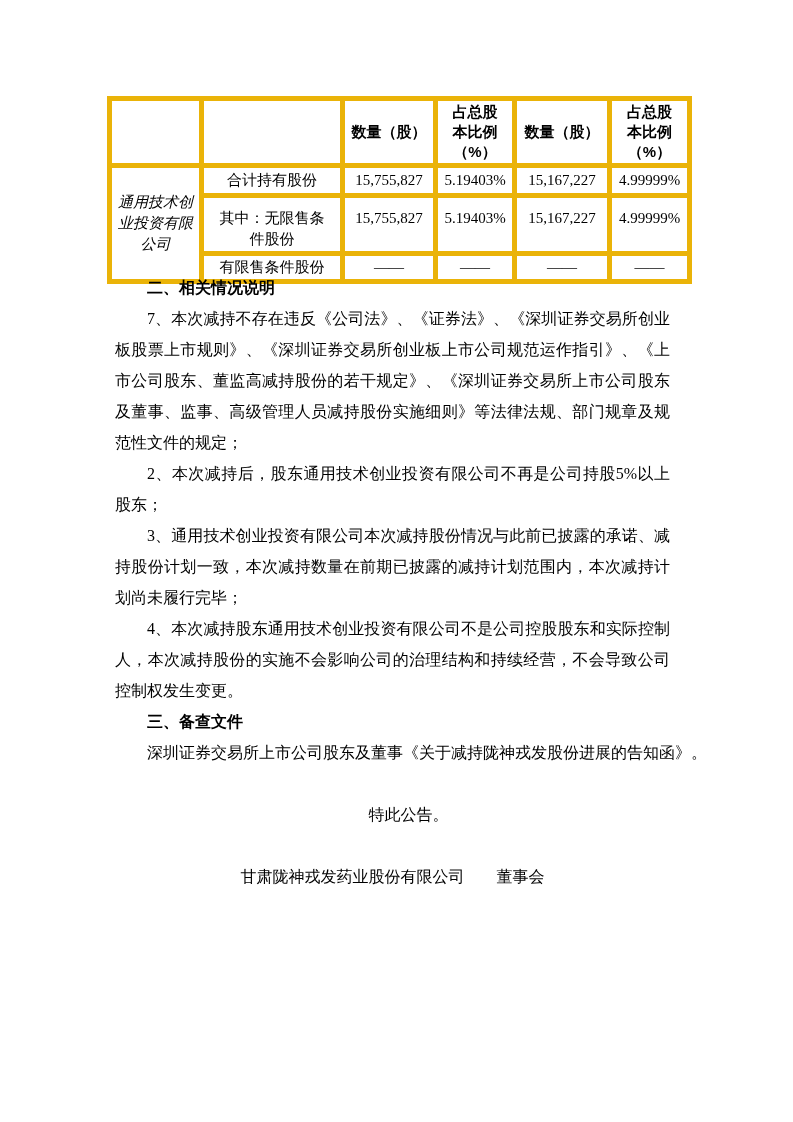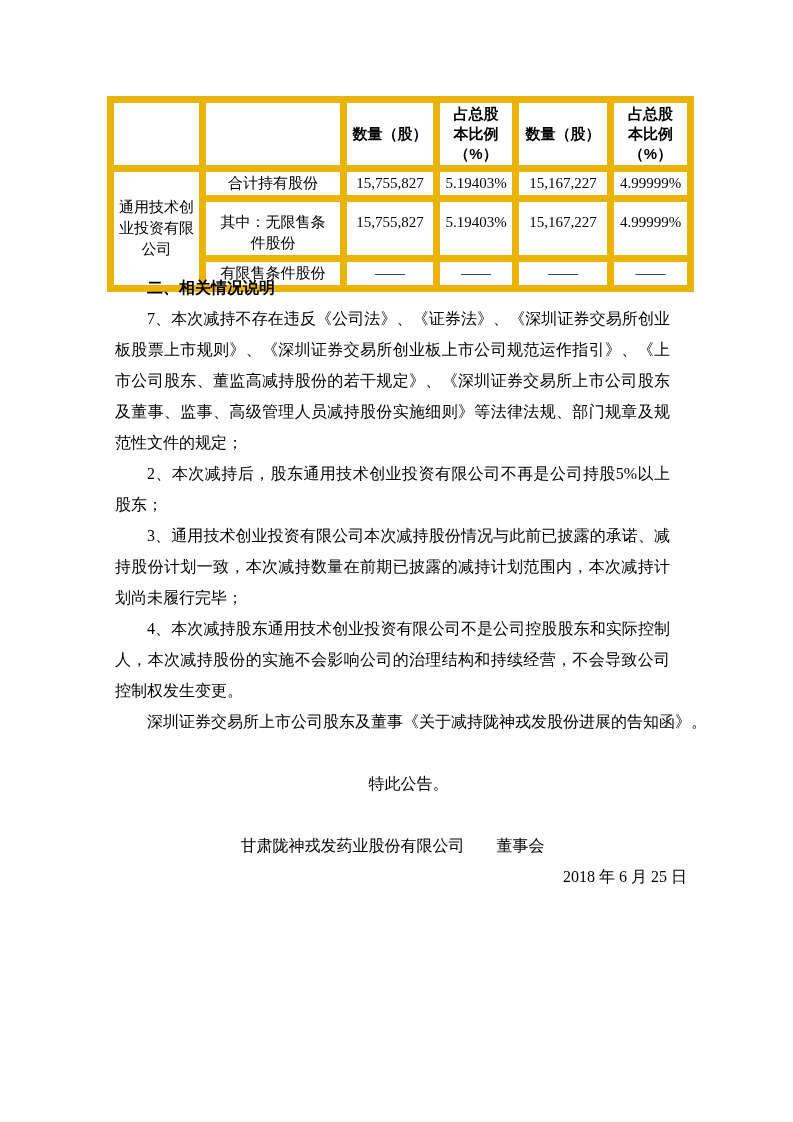--- a/index.html
+++ b/index.html
@@ -21,37 +21,37 @@
   table.holdings {
     position: absolute;
     left: 107px; top: 96px;
     width: 580px;
     border-collapse: collapse;
     table-layout: fixed;
     font-size: 15px;
     border: 2px solid #3a3a3a;
   }
   table.holdings td {
-    border: 7px solid #eab308;
+    border: 5px solid #eab308;
     text-align: center;
     vertical-align: middle;
     white-space: pre-line;
     padding: 1px 5px;
     line-height: 21px;
   }
   table.holdings td.hdr {
     font-family: "Liberation Sans", "DejaVu Sans", sans-serif;
     font-weight: bold;
     line-height: 20px;
   }
   tr.row-sub td.cell-top {
     vertical-align: top;
     padding-top: 10px;
   }
-  td.company-cell { line-height: 20px; }
+  td.company-cell { line-height: 20px; font-style: italic; }
 
   
   .content {
     position: absolute;
     left: 115px; top: 272px;
     width: 555px;
     font-size: 16px;
     line-height: 31px;
     text-align: justify;
   }
@@ -121,19 +121,19 @@
     </tr>
   </tbody>
     </table>
 
   <div class="content">
     <div class="heading">二、相关情况说明</div>
     <div class="para">7、本次减持不存在违反《公司法》、《证券法》、《深圳证券交易所创业板股票上市规则》、《深圳证券交易所创业板上市公司规范运作指引》、《上市公司股东、董监高减持股份的若干规定》、《深圳证券交易所上市公司股东及董事、监事、高级管理人员减持股份实施细则》等法律法规、部门规章及规范性文件的规定；</div>
     <div class="para">2、本次减持后，股东通用技术创业投资有限公司不再是公司持股5%以上股东；</div>
     <div class="para">3、通用技术创业投资有限公司本次减持股份情况与此前已披露的承诺、减持股份计划一致，本次减持数量在前期已披露的减持计划范围内，本次减持计划尚未履行完毕；</div>
     <div class="para">4、本次减持股东通用技术创业投资有限公司不是公司控股股东和实际控制人，本次减持股份的实施不会影响公司的治理结构和持续经营，不会导致公司控制权发生变更。</div>
+    <div class="heading">三、备查文件</div>
     <div class="para nowrap">深圳证券交易所上市公司股东及董事《关于减持陇神戎发股份进展的告知函》。</div>
     <div class="closing">特此公告。</div>
     <div class="signature">甘肃陇神戎发药业股份有限公司　　董事会</div>
-    <div class="sig-date">2018 年 6 月 25 日</div>
   </div>
 
 </div>
 
 </body></html>

